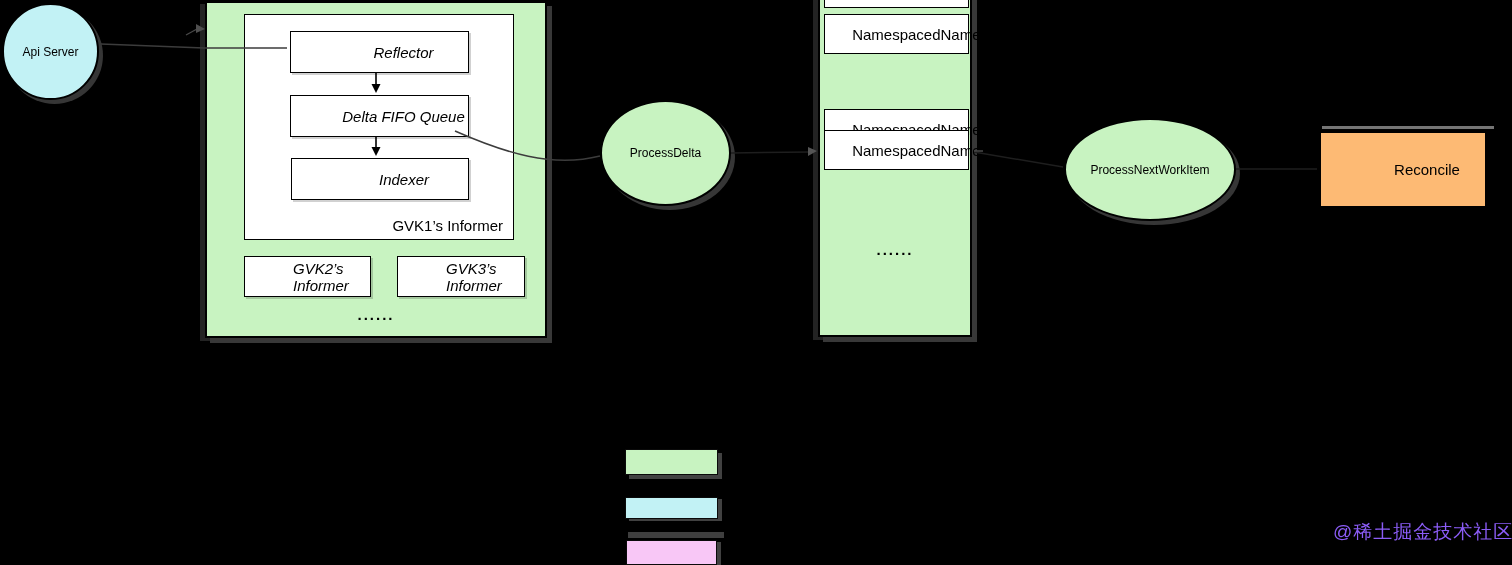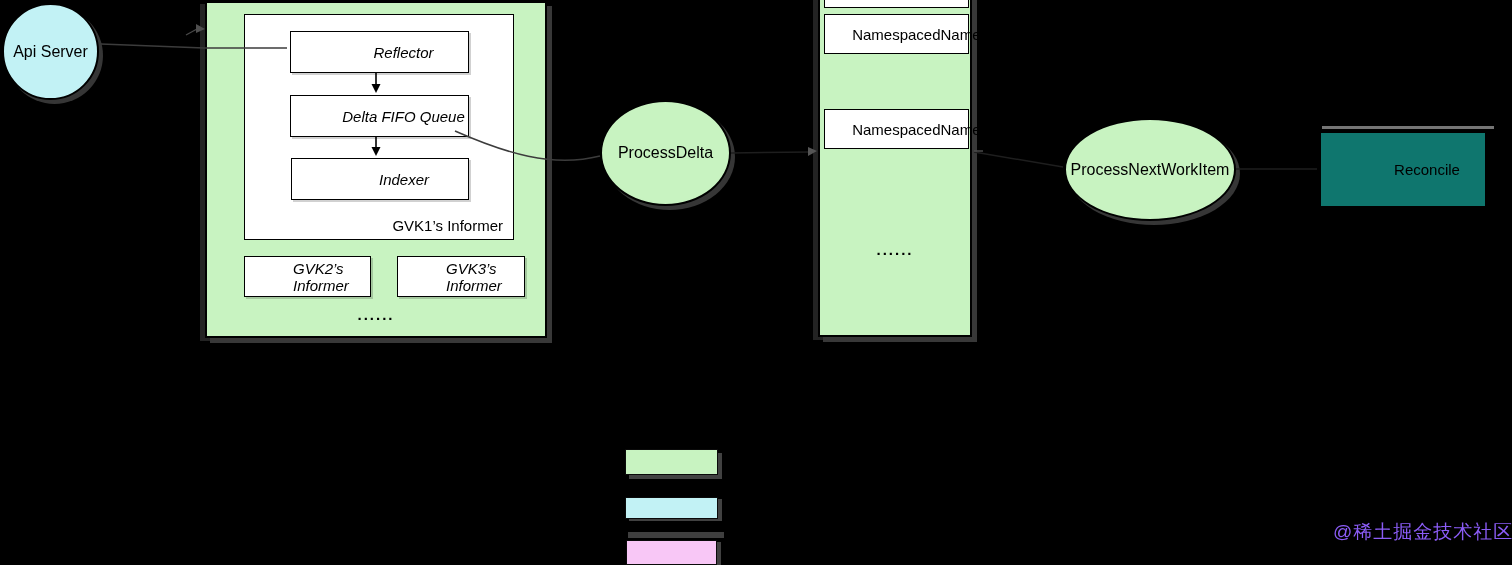--- a/index.html
+++ b/index.html
@@ -3,21 +3,21 @@
 <meta charset="utf-8">
 <style>
   html,body{margin:0;padding:0;background:#000;}
   .canvas{
     position:relative;width:1512px;height:565px;background:#000;overflow:hidden;
     font-family:"Liberation Sans", sans-serif;color:#000;
   }
   .shape{position:absolute;box-sizing:border-box;}
   .ellipse{
     border-radius:50%;border:2px solid #000;display:flex;align-items:center;justify-content:center;
-    font-size:16px;text-align:center;box-shadow:4px 4px 0 rgba(120,120,120,0.45);
+    font-size:12px;text-align:center;box-shadow:4px 4px 0 rgba(120,120,120,0.45);
   }
   .rectbox{
     border:1.5px solid #000;display:flex;align-items:center;justify-content:center;
     font-size:15px;text-align:left;background:#fff;padding-left:48px;
   }
   .container-green{border:2px solid #000;box-shadow:5px 5px 0 #383838,-5px 3px 0 #232323;}
   .inner-white{background:#fff;border:1.5px solid #000;position:absolute;box-sizing:border-box;}
   .small-shadow{box-shadow:2px 2px 0 rgba(0,0,0,0.18);font-style:italic;}
   .ellipsis-text{position:absolute;width:100%;text-align:center;font-size:15px;font-weight:700;letter-spacing:2px;}
   .legend-swatch{position:absolute;box-sizing:border-box;border:1.5px solid #0a0a0a;}
@@ -67,29 +67,32 @@
   </div>
 
   <div class="shape container-green zlow" style="left:818px;top:-26px;width:154px;height:363px;background:#c8f3c1;">
     <div class="inner-white rectbox" style="left:4px;top:4px;width:145px;height:28px;"></div>
     <div class="inner-white rectbox" style="left:4px;top:38px;width:145px;height:40px;">
       <span>NamespacedName1</span>
     </div>
     <div class="inner-white rectbox" style="left:4px;top:94px;width:145px;height:40px;margin-top:39px;">
       <span>NamespacedName2</span>
     </div>
+    <div class="inner-white rectbox" style="left:4px;top:154px;width:145px;height:40px;">
+      <span>NamespacedName3</span>
+    </div>
     <span class="ellipsis-text" style="top:265px;">......</span>
   </div>
 
   <div class="shape ellipse zlow" style="left:1064px;top:118px;width:172px;height:103px;background:#c8f3c1;">
     <span>ProcessNextWorkItem</span>
   </div>
 
   <div class="shadow-line" style="left:1322px;top:126px;width:172px;height:3px;background:#757575;"></div>
-  <div class="shape rectbox zlow" style="left:1320px;top:132px;width:166px;height:75px;background:#0f766e;">
+  <div class="shape rectbox zlow" style="left:1320px;top:132px;width:166px;height:75px;background:#fdba74;">
     <span>Reconcile</span>
   </div>
 
   <div class="legend-swatch" style="left: 625px; top: 449px; width: 93px; height: 26px; box-shadow: rgb(65, 65, 65) 4px 4px 0px; background-color: rgb(200, 243, 193);"></div>
   <div class="legend-swatch" style="left: 625px; top: 497px; width: 93px; height: 22px; box-shadow: rgb(65, 65, 65) 4px 2px 0px; background-color: rgb(194, 242, 245);"></div>
   <div class="shadow-line" style="left:628px;top:532px;width:96px;height:6px;"></div>
   <div class="legend-swatch" style="left: 626px; top: 540px; width: 91px; height: 25px; box-shadow: rgb(65, 65, 65) 4px 2px 0px; background-color: rgb(248, 199, 246);"></div>
 
   <span class="watermark" style="left:1333px;top:519px;">@稀土掘金技术社区</span>
 

